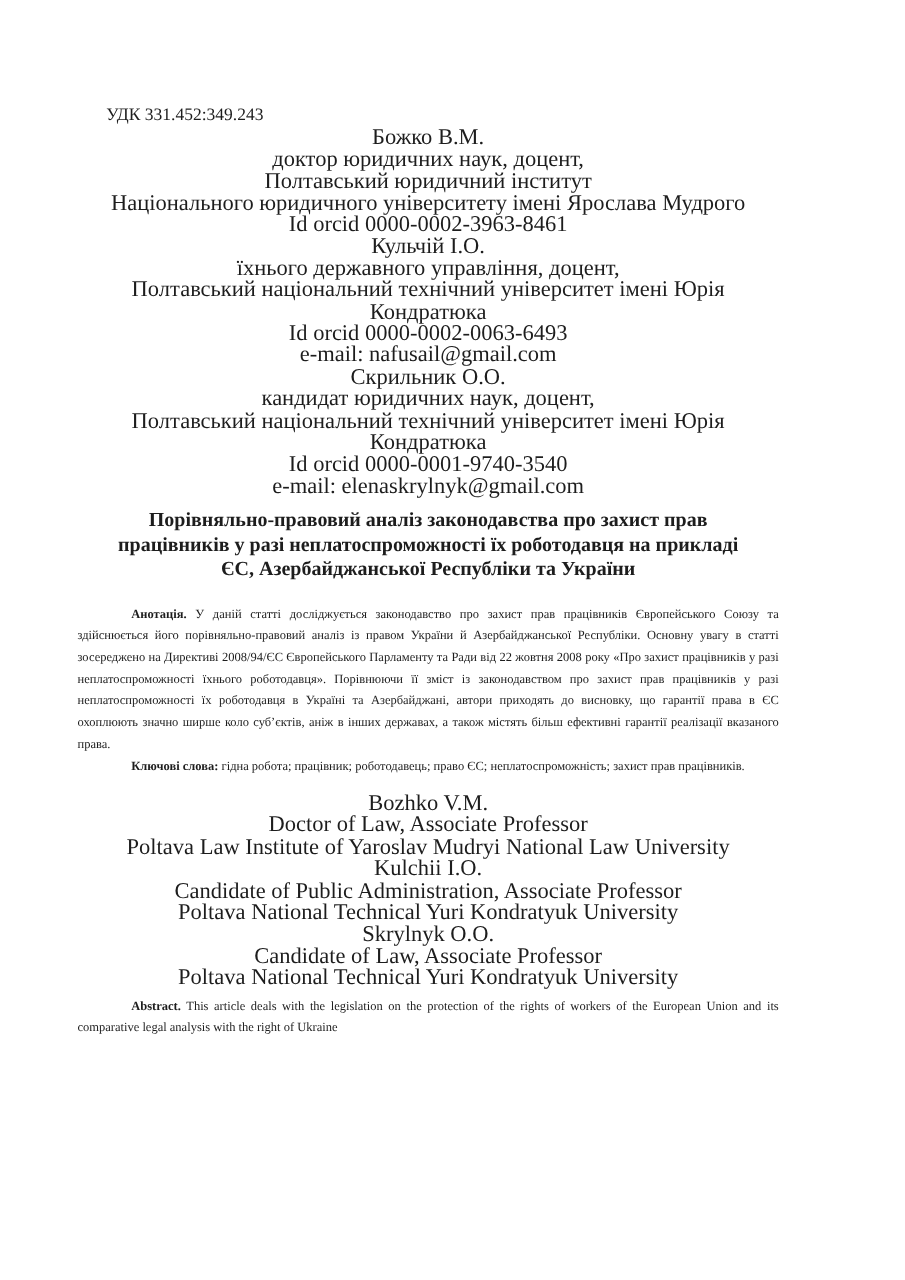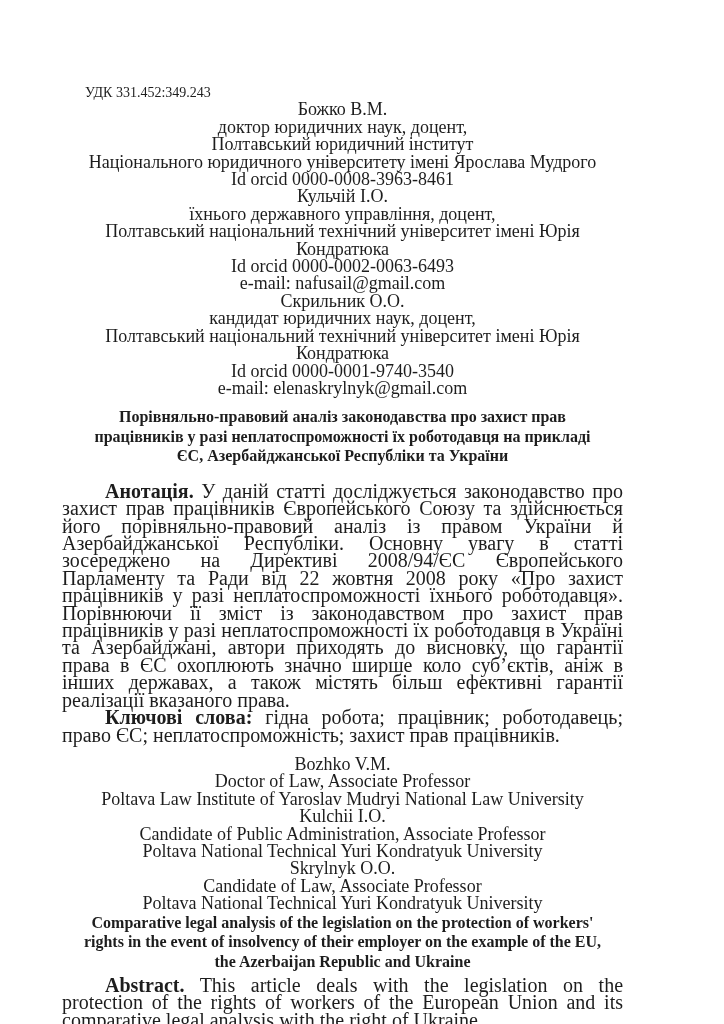--- a/index.html
+++ b/index.html
@@ -40,42 +40,42 @@
   }
   .title .bl-line {
     text-align: center;
     white-space: nowrap;
   }
   .title-uk { margin-top: 10px; }
   .para {
     margin: 0;
     text-align: justify;
     text-indent: 43px;
-    font-size: 20px;
+    font-size: 10px;
     line-height: 17.4px;
   }
   .abstract-uk { margin-top: 17px; }
   .lead { font-weight: bold; }
   .byline-en { margin-top: 12px; }
   .title-en { margin-top: 0; }
   .abstract-en { margin-top: 6px; font-family: Liberation Serif, serif; }
 </style>
 </head>
 <body>
 
 <div class="page">
 
   <div class="udc">УДК 331.452:349.243</div>
 
   <div class="byline byline-uk">
       <div class="bl-line">Божко В.М.</div>
       <div class="bl-line">доктор юридичних наук, доцент,</div>
       <div class="bl-line">Полтавський юридичний інститут</div>
       <div class="bl-line">Національного юридичного університету імені Ярослава Мудрого</div>
-      <div class="bl-line">Id orcid 0000-0008-3963-8461</div>
+      <div class="bl-line">Id orcid 0000-0002-3963-8461</div>
       <div class="bl-line">Кульчій І.О.</div>
       <div class="bl-line">їхнього державного управління, доцент,</div>
       <div class="bl-line">Полтавський національний технічний університет імені Юрія Кондратюка</div>
       <div class="bl-line">Id orcid 0000-0002-0063-6493</div>
       <div class="bl-line">e-mail: nafusail@gmail.com</div>
       <div class="bl-line">Скрильник О.О.</div>
       <div class="bl-line">кандидат юридичних наук, доцент,</div>
       <div class="bl-line">Полтавський національний технічний університет імені Юрія Кондратюка</div>
       <div class="bl-line">Id orcid 0000-0001-9740-3540</div>
       <div class="bl-line">e-mail: elenaskrylnyk@gmail.com</div>
@@ -96,21 +96,16 @@
       <div class="bl-line">Doctor of Law, Associate Professor</div>
       <div class="bl-line">Poltava Law Institute of Yaroslav Mudryi National Law University</div>
       <div class="bl-line">Kulchii I.O.</div>
       <div class="bl-line">Candidate of Public Administration, Associate Professor</div>
       <div class="bl-line">Poltava National Technical Yuri Kondratyuk University</div>
       <div class="bl-line">Skrylnyk O.O.</div>
       <div class="bl-line">Candidate of Law, Associate Professor</div>
       <div class="bl-line">Poltava National Technical Yuri Kondratyuk University</div>
     </div>
 
-  <div class="title title-en">
-      <div class="bl-line">Comparative legal analysis of the legislation on the protection of workers'</div>
-      <div class="bl-line">rights in the event of insolvency of their employer on the example of the EU,</div>
-      <div class="bl-line">the Azerbaijan Republic and Ukraine</div>
-    </div>
 
   <p class="para abstract-en"><b class="lead">Abstract.</b> <span>This article deals with the legislation on the protection of the rights of workers of the European Union and its comparative legal analysis with the right of Ukraine</span></p>
 
 </div>
 
 </body></html>

